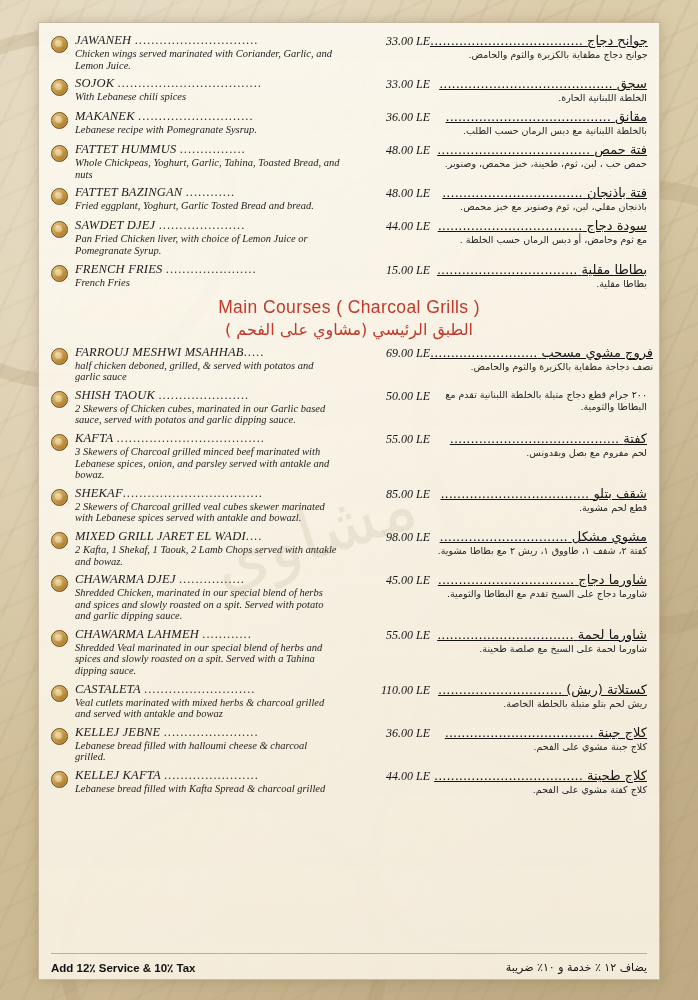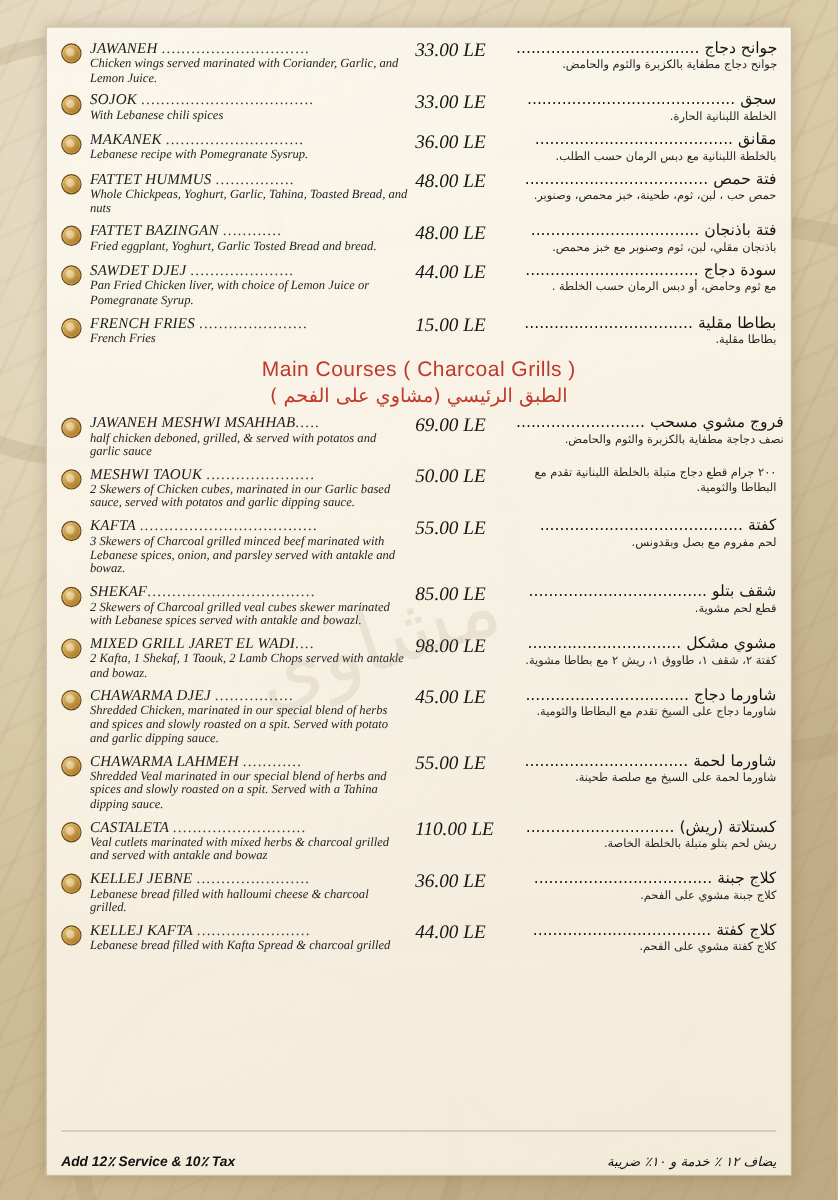--- a/index.html
+++ b/index.html
@@ -66,39 +66,40 @@
   .en .name .dots{color:#333;letter-spacing:1px;font-style:normal;}
   .en .desc{
     font-style:italic;
     font-size:10.5px;
     line-height:11.6px;
     color:#232323;
     margin-top:0px;
   }
   .price{
     width:90px;flex:0 0 90px;
-    font-size:16px;
+    font-size:12px;
     font-style:italic;
     color:#151515;
-    text-align:left;
+    text-align:right;
     padding-top:1px;
     padding-left:6px;
     box-sizing:border-box;
   }
   .ar{
     flex:1 1 auto;
     text-align:right;
     direction:rtl;
     font-family:"DejaVu Sans", sans-serif;
   }
   .ar .aname{
     font-size:13px;
     color:#141414;
     white-space:nowrap;
     overflow:hidden;
+    text-decoration:underline;
   }
   .ar .aname .dots{letter-spacing:1px;}
   .ar .adesc{
     font-size:9.5px;
     color:#242424;
     line-height:12px;
     margin-top:1px;
   }
 
   .section{
@@ -117,24 +118,23 @@
     color:#c0392b;
     margin-top:2px;
     direction:rtl;
   }
 
   .footer{
     position:absolute;
     left:12px;right:12px;bottom:4px;
     display:flex;
     justify-content:space-between;
-    align-items:center;
+    align-items:flex-start;
     border-top:1px solid rgba(120,100,70,0.45);
-    padding-top:18px;
-    font-style:italic;
+    padding-top:7px;
   }
   .footer .f-en{
     font-family:"Liberation Sans", sans-serif;
     font-weight:bold;
     font-size:11.5px;
     color:#111;
   }
   .footer .f-ar{
     font-family:"DejaVu Sans", sans-serif;
     font-size:11px;
@@ -262,34 +262,34 @@
     <div class="section">
       <div class="en-title">Main Courses  ( Charcoal Grills )</div>
       <div class="ar-title">الطبق الرئيسي (مشاوي على الفحم )</div>
     </div>
 
     <div>
 
       <div class="item">
         <div class="bullet"></div>
         <div class="en">
-          <div class="name"><span>JAWANEH MESHWI MSAHHAB</span><span class="dots">.....</span></div>
+          <div class="name"><span>FARROUJ MESHWI MSAHHAB</span><span class="dots">.....</span></div>
           <div class="desc">half chicken deboned, grilled, &amp; served with  potatos and garlic sauce</div>
         </div>
         <div class="price">69.00 LE</div>
         <div class="ar">
           <div class="aname"><span>فروج مشوي مسحب</span> <span class="dots">..........................</span></div>
           <div class="adesc">نصف دجاجة مطفاية بالكزبرة والثوم والحامض.</div>
         </div>
       </div>
 
       <div class="item">
         <div class="bullet"></div>
         <div class="en">
-          <div class="name"><span>MESHWI TAOUK</span> <span class="dots">......................</span></div>
+          <div class="name"><span>SHISH TAOUK</span> <span class="dots">......................</span></div>
           <div class="desc">2 Skewers of Chicken cubes, marinated in our Garlic based sauce, served with potatos and  garlic dipping sauce.</div>
         </div>
         <div class="price">50.00 LE</div>
         <div class="ar">
           <div class="adesc">٢٠٠ جرام قطع دجاج متبلة بالخلطة اللبنانية تقدم مع البطاطا والثومية.</div>
         </div>
       </div>
 
       <div class="item">
         <div class="bullet"></div>
@@ -383,21 +383,21 @@
       </div>
 
       <div class="item">
         <div class="bullet"></div>
         <div class="en">
           <div class="name"><span>KELLEJ KAFTA</span> <span class="dots">.......................</span></div>
           <div class="desc">Lebanese bread filled with Kafta Spread &amp; charcoal grilled</div>
         </div>
         <div class="price">44.00 LE</div>
         <div class="ar">
-          <div class="aname"><span>كلاج كفتة</span> <span class="dots">....................................</span></div>
+          <div class="aname"><span>كلاج طحينة</span> <span class="dots">....................................</span></div>
           <div class="adesc">كلاج كفتة مشوي على الفحم.</div>
         </div>
       </div>
 
     </div>
 
     <div class="footer">
       <div class="f-en">Add 12٪ Service &amp; 10٪ Tax</div>
       <div class="f-ar">يضاف ١٢ ٪ خدمة و ١٠٪ ضريبة</div>
     </div>

